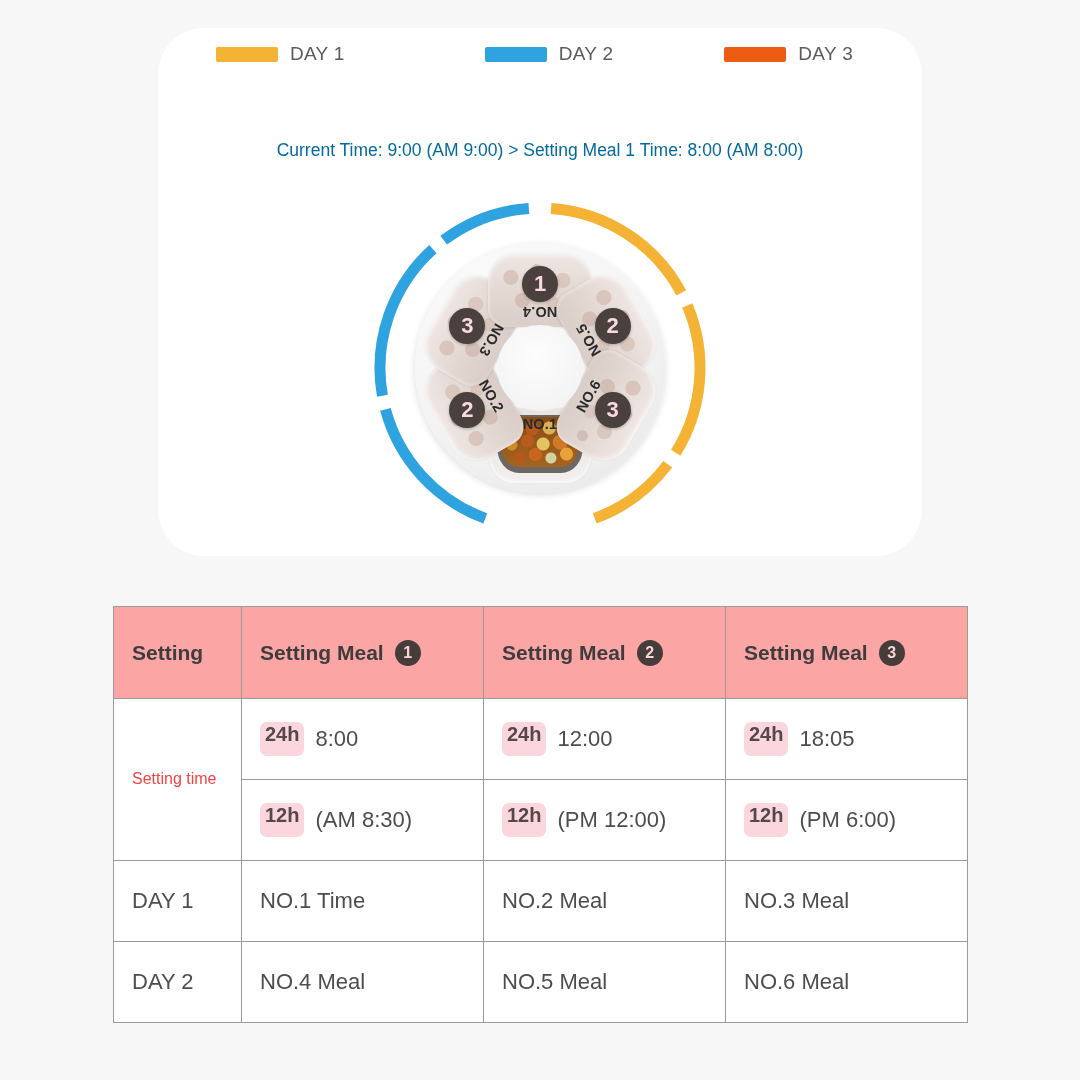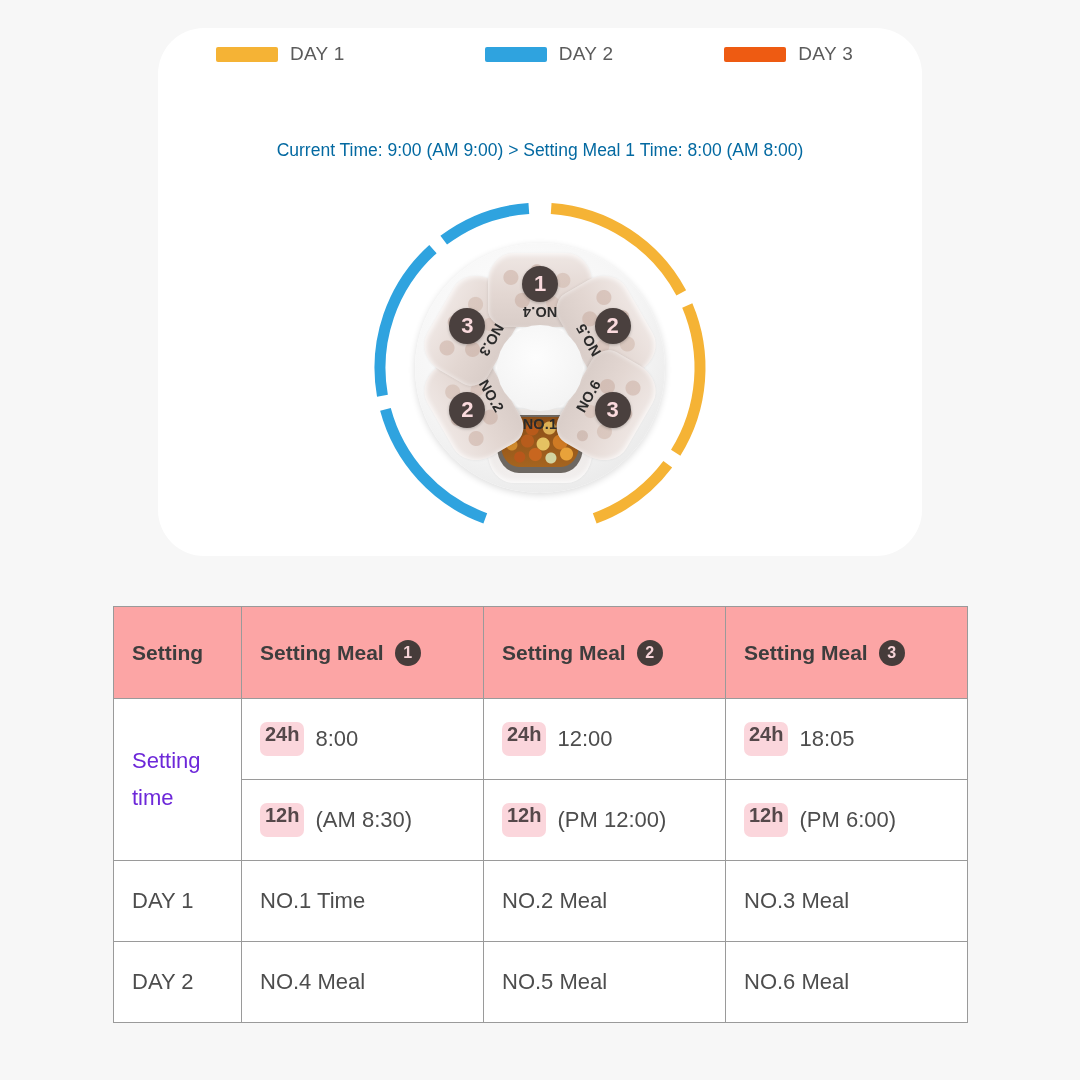--- a/index.html
+++ b/index.html
@@ -204,22 +204,22 @@
     font-weight: bold;
     display: inline-flex; align-items: center; justify-content: center;
     flex: none;
   }
   .col-a { width: 128px; }
   .col-b { width: 242px; }
   .col-c { width: 242px; }
   .col-d { width: 242px; }
 
   .rowlabel {
-    font-size: 22px;
-    color: #6d28d9;
+    font-size: 16px;
+    color: #ef4444;
     line-height: 1.65;
   }
   .time-cell {
     height: 81px;
     font-size: 22px;
     color: #4d4d4d;
   }
   .time-inner { display: flex; align-items: center; gap: 11px; }
   .hchip {
     background: #fbd6dc;

